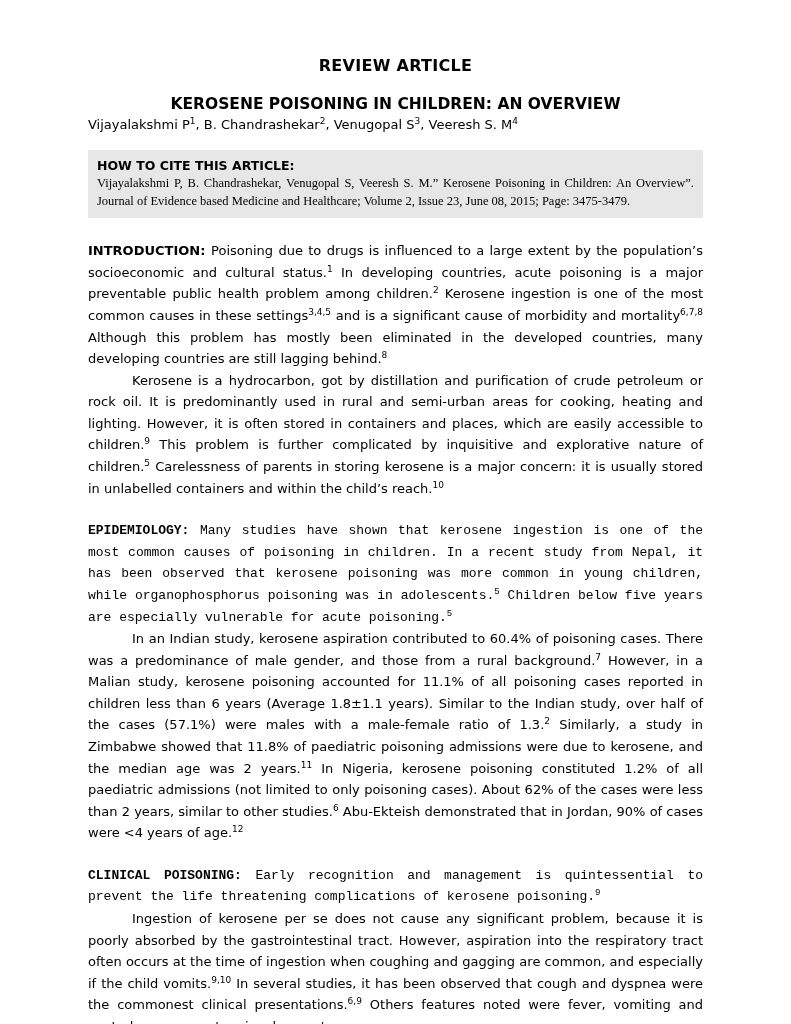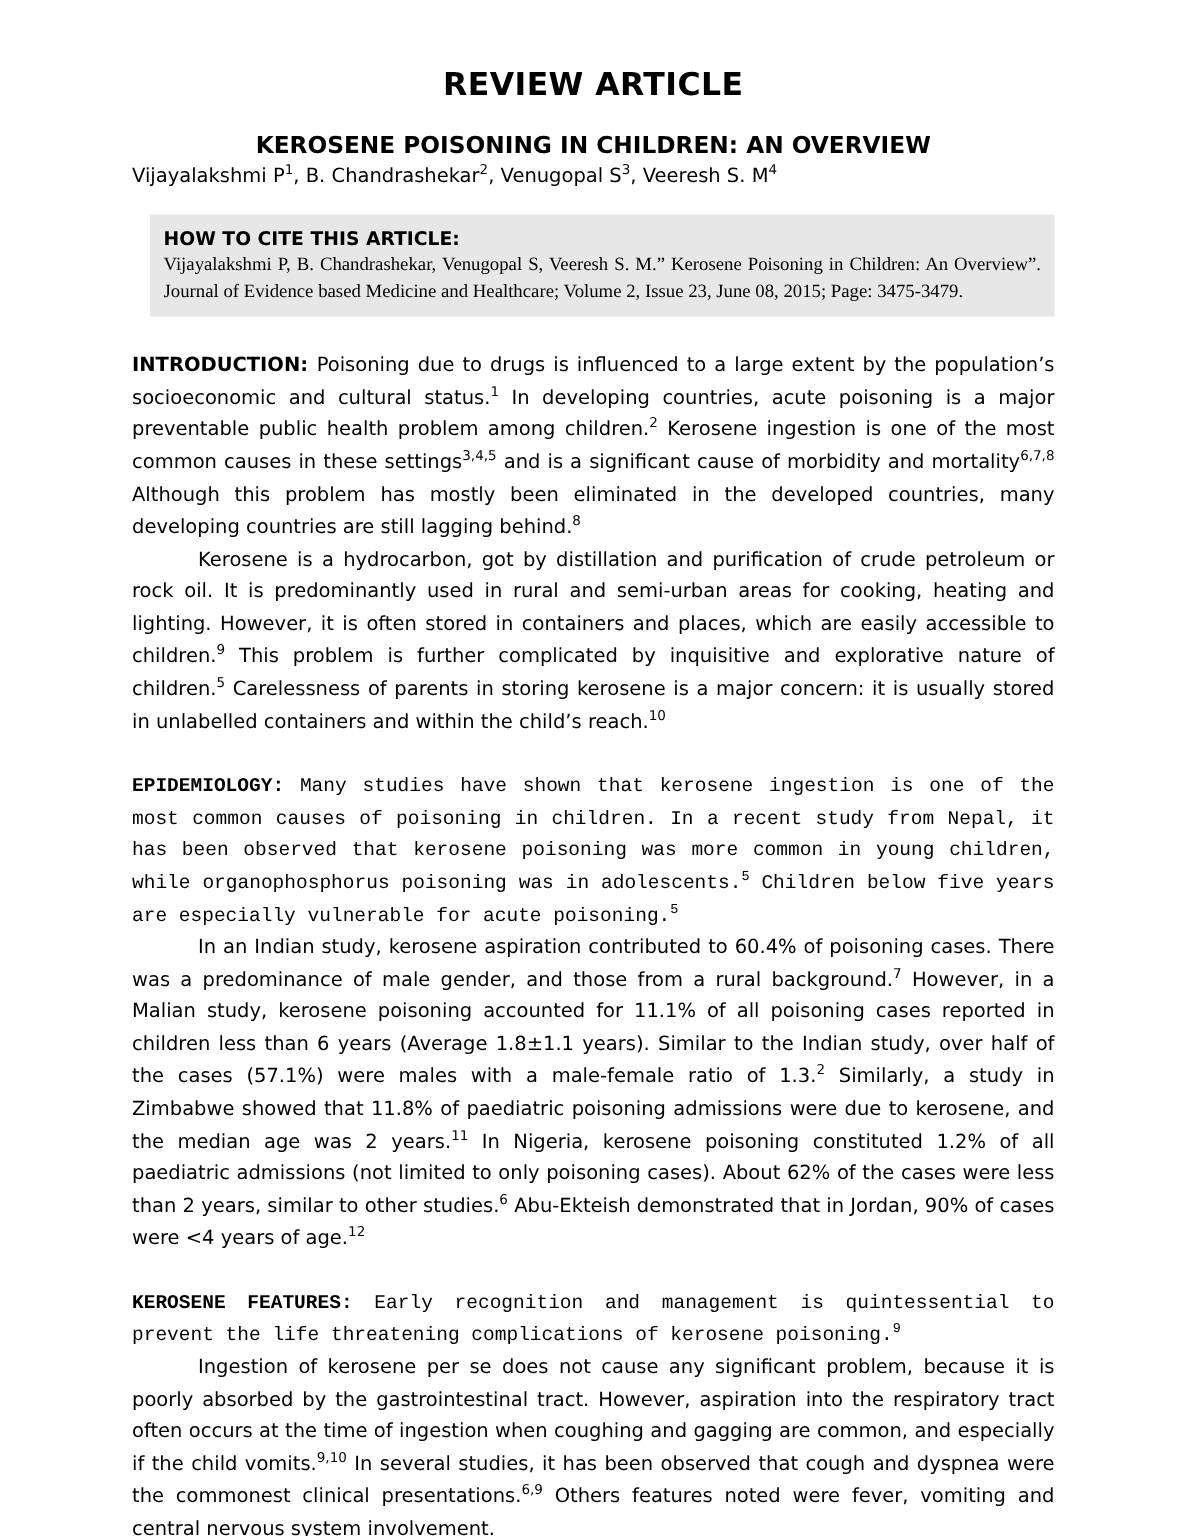--- a/index.html
+++ b/index.html
@@ -11,38 +11,38 @@
     background: #ffffff;
     color: #000000;
     font-family: "DejaVu Sans", "Liberation Sans", sans-serif;
     padding: 44px 88px 36px 88px;
     display: flex;
     flex-direction: column;
     overflow: hidden;
   }
   .section-label {
     text-align: center;
-    font-size: 21px;
+    font-size: 16px;
     font-weight: bold;
     letter-spacing: 0.3px;
-    margin: 0 0 20px 0;
+    margin: 12px 0 20px 0;
   }
   .article-title {
     font-size: 15.5px;
     font-weight: bold;
     margin: 0 0 4px 0;
     text-align: center;
   }
   .authors {
     font-size: 13px;
     margin: 0 0 18px 0;
   }
   .cite-box {
     padding: 7px 9px 8px 9px;
-    margin: 0 0 22px 12px;
+    margin: 0 0 22px 0;
     font-size: 12.5px;
     line-height: 1.42;
   }
   .cite-heading { font-weight: bold; }
   .cite-body { text-align: justify; font-family: Liberation Serif, serif; }
   .body-text { }
   .para {
     font-size: 13px;
     line-height: 1.66;
     text-align: justify;
@@ -71,17 +71,17 @@
   <div class="cite-box" style="background-color: rgb(231, 231, 231);">
     <div class="cite-heading">HOW TO CITE THIS ARTICLE:</div>
     <div class="cite-body">Vijayalakshmi P, B. Chandrashekar, Venugopal S, Veeresh S. M.” Kerosene Poisoning in Children: An Overview”. Journal of Evidence based Medicine and Healthcare; Volume 2, Issue 23, June 08, 2015; Page: 3475-3479.</div>
   </div>
 
   <div class="body-text" id="body-paragraphs">
       <p class="para"><span class="run-bold">INTRODUCTION: </span><span>Poisoning due to drugs is influenced to a large extent by the population’s socioeconomic and cultural status.</span><sup>1</sup><span> In developing countries, acute poisoning is a major preventable public health problem among children.</span><sup>2</sup><span> Kerosene ingestion is one of the most common causes in these settings</span><sup>3,4,5</sup><span> and is a significant cause of morbidity and mortality</span><sup>6,7,8</sup><span> Although this problem has mostly been eliminated in the developed countries, many developing countries are still lagging behind.</span><sup>8</sup></p>
       <p class="para indent"><span>Kerosene is a hydrocarbon, got by distillation and purification of crude petroleum or rock oil. It is predominantly used in rural and semi-urban areas for cooking, heating and lighting. However, it is often stored in containers and places, which are easily accessible to children.</span><sup>9</sup><span> This problem is further complicated by inquisitive and explorative nature of children.</span><sup>5</sup><span> Carelessness of parents in storing kerosene is a major concern: it is usually stored in unlabelled containers and within the child’s reach.</span><sup>10</sup></p>
       <p class="para spaced"><span class="run-bold">EPIDEMIOLOGY: </span><span>Many studies have shown that kerosene ingestion is one of the most common causes of poisoning in children. In a recent study from Nepal, it has been observed that kerosene poisoning was more common in young children, while organophosphorus poisoning was in adolescents.</span><sup>5</sup><span> Children below five years are especially vulnerable for acute poisoning.</span><sup>5</sup></p>
       <p class="para indent"><span>In an Indian study, kerosene aspiration contributed to 60.4% of poisoning cases. There was a predominance of male gender, and those from a rural background.</span><sup>7</sup><span> However, in a Malian study, kerosene poisoning accounted for 11.1% of all poisoning cases reported in children less than 6 years (Average 1.8±1.1 years). Similar to the Indian study, over half of the cases (57.1%) were males with a male-female ratio of 1.3.</span><sup>2</sup><span> Similarly, a study in Zimbabwe showed that 11.8% of paediatric poisoning admissions were due to kerosene, and the median age was 2 years.</span><sup>11</sup><span> In Nigeria, kerosene poisoning constituted 1.2% of all paediatric admissions (not limited to only poisoning cases). About 62% of the cases were less than 2 years, similar to other studies.</span><sup>6</sup><span> Abu-Ekteish demonstrated that in Jordan, 90% of cases were &lt;4 years of age.</span><sup>12</sup></p>
-      <p class="para spaced"><span class="run-bold">KEROSENE FEATURES: </span><span>Early recognition and management is quintessential to prevent the life threatening complications of kerosene poisoning.</span><sup>9</sup></p>
+      <p class="para spaced"><span class="run-bold">CLINICAL POISONING: </span><span>Early recognition and management is quintessential to prevent the life threatening complications of kerosene poisoning.</span><sup>9</sup></p>
       <p class="para indent"><span>Ingestion of kerosene per se does not cause any significant problem, because it is poorly absorbed by the gastrointestinal tract. However, aspiration into the respiratory tract often occurs at the time of ingestion when coughing and gagging are common, and especially if the child vomits.</span><sup>9,10</sup><span> In several studies, it has been observed that cough and dyspnea were the commonest clinical presentations.</span><sup>6,9</sup><span> Others features noted were fever, vomiting and central nervous system involvement.</span></p>
     </div>
 
 </div>
 
 </body></html>

